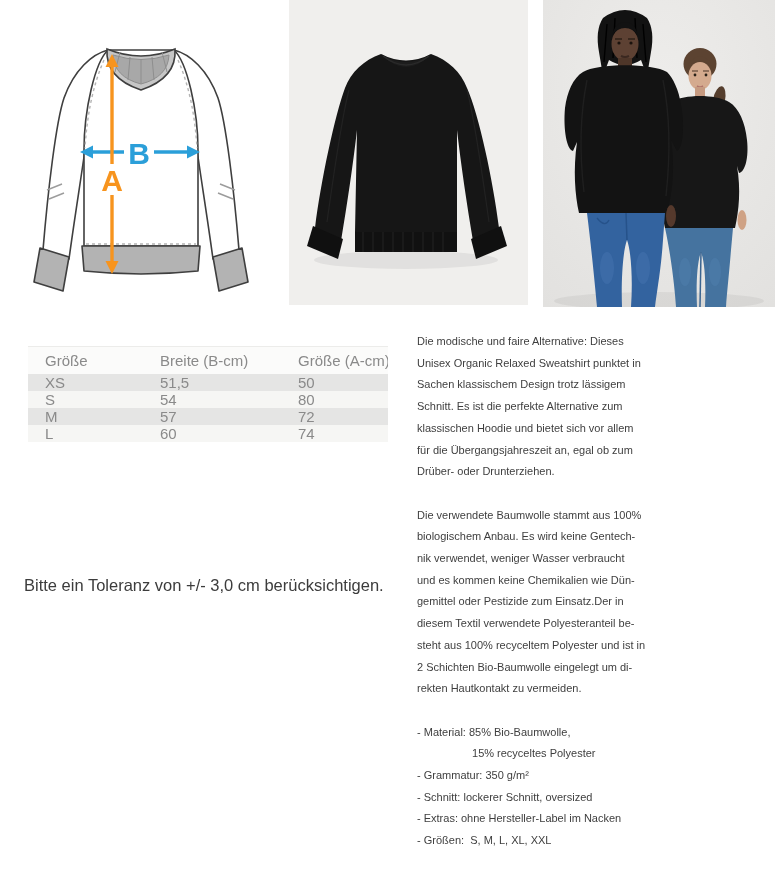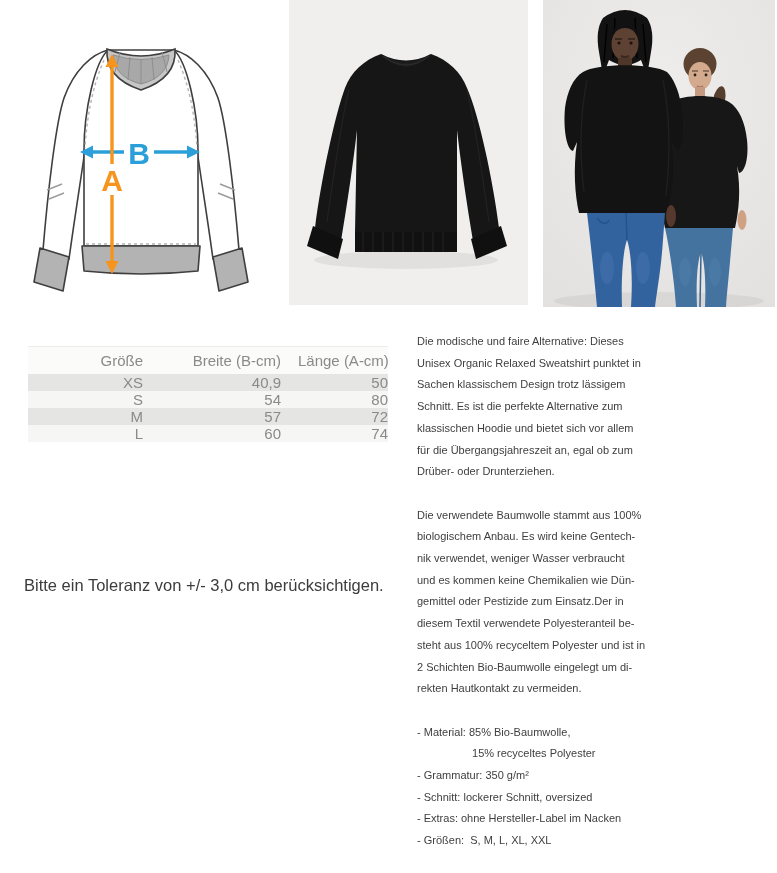--- a/index.html
+++ b/index.html
@@ -13,21 +13,21 @@
   
   #diagram-block{left:0;top:0;width:280px;height:320px;}
   #product-photo-block{left:289px;top:0;width:239px;height:305px;}
   #models-photo-block{left:543px;top:0;width:232px;height:307px;}
 
   
   #size-table-wrap{left:28px;top:346px;width:360px;}
   table.size{border-collapse:collapse;width:360px;table-layout:fixed;
     font-size:15px;color:#8a8a8a;}
   table.size col.c1{width:115px;} table.size col.c2{width:138px;} table.size col.c3{width:107px;}
-  table.size th,table.size td{font-weight:400;text-align:right;padding:0 0 0 17px;
+  table.size th,table.size td{font-weight:400;text-align:left;padding:0 0 0 17px;
     white-space:nowrap;overflow:hidden;}
   table.size thead tr{height:27px;background:#fbfbfa;border-top:1px solid #ececea;}
   table.size tbody tr{height:14px;}
   table.size tbody tr:nth-child(odd){background:#e5e5e4;}
   table.size tbody tr:nth-child(even){background:#f6f6f4;}
 
   
   #tolerance-note{left:24px;top:576px;font-size:16.5px;color:#3c3c3c;white-space:pre;}
 
   
@@ -196,27 +196,27 @@
   <table class="size">
     <colgroup>
         <col class="c1">
         <col class="c2">
         <col class="c3">
       </colgroup>
     <thead>
       <tr>
         <th>Größe</th>
         <th>Breite (B-cm)</th>
-        <th>Länge (A-cm)</th>
+        <th>Größe (A-cm)</th>
       </tr>
     </thead>
     <tbody>
       <tr>
         <td>XS</td>
-        <td>40,9</td>
+        <td>51,5</td>
         <td>50</td>
       </tr>
       <tr>
         <td>S</td>
         <td>54</td>
         <td>80</td>
       </tr>
       <tr>
         <td>M</td>
         <td>57</td>

